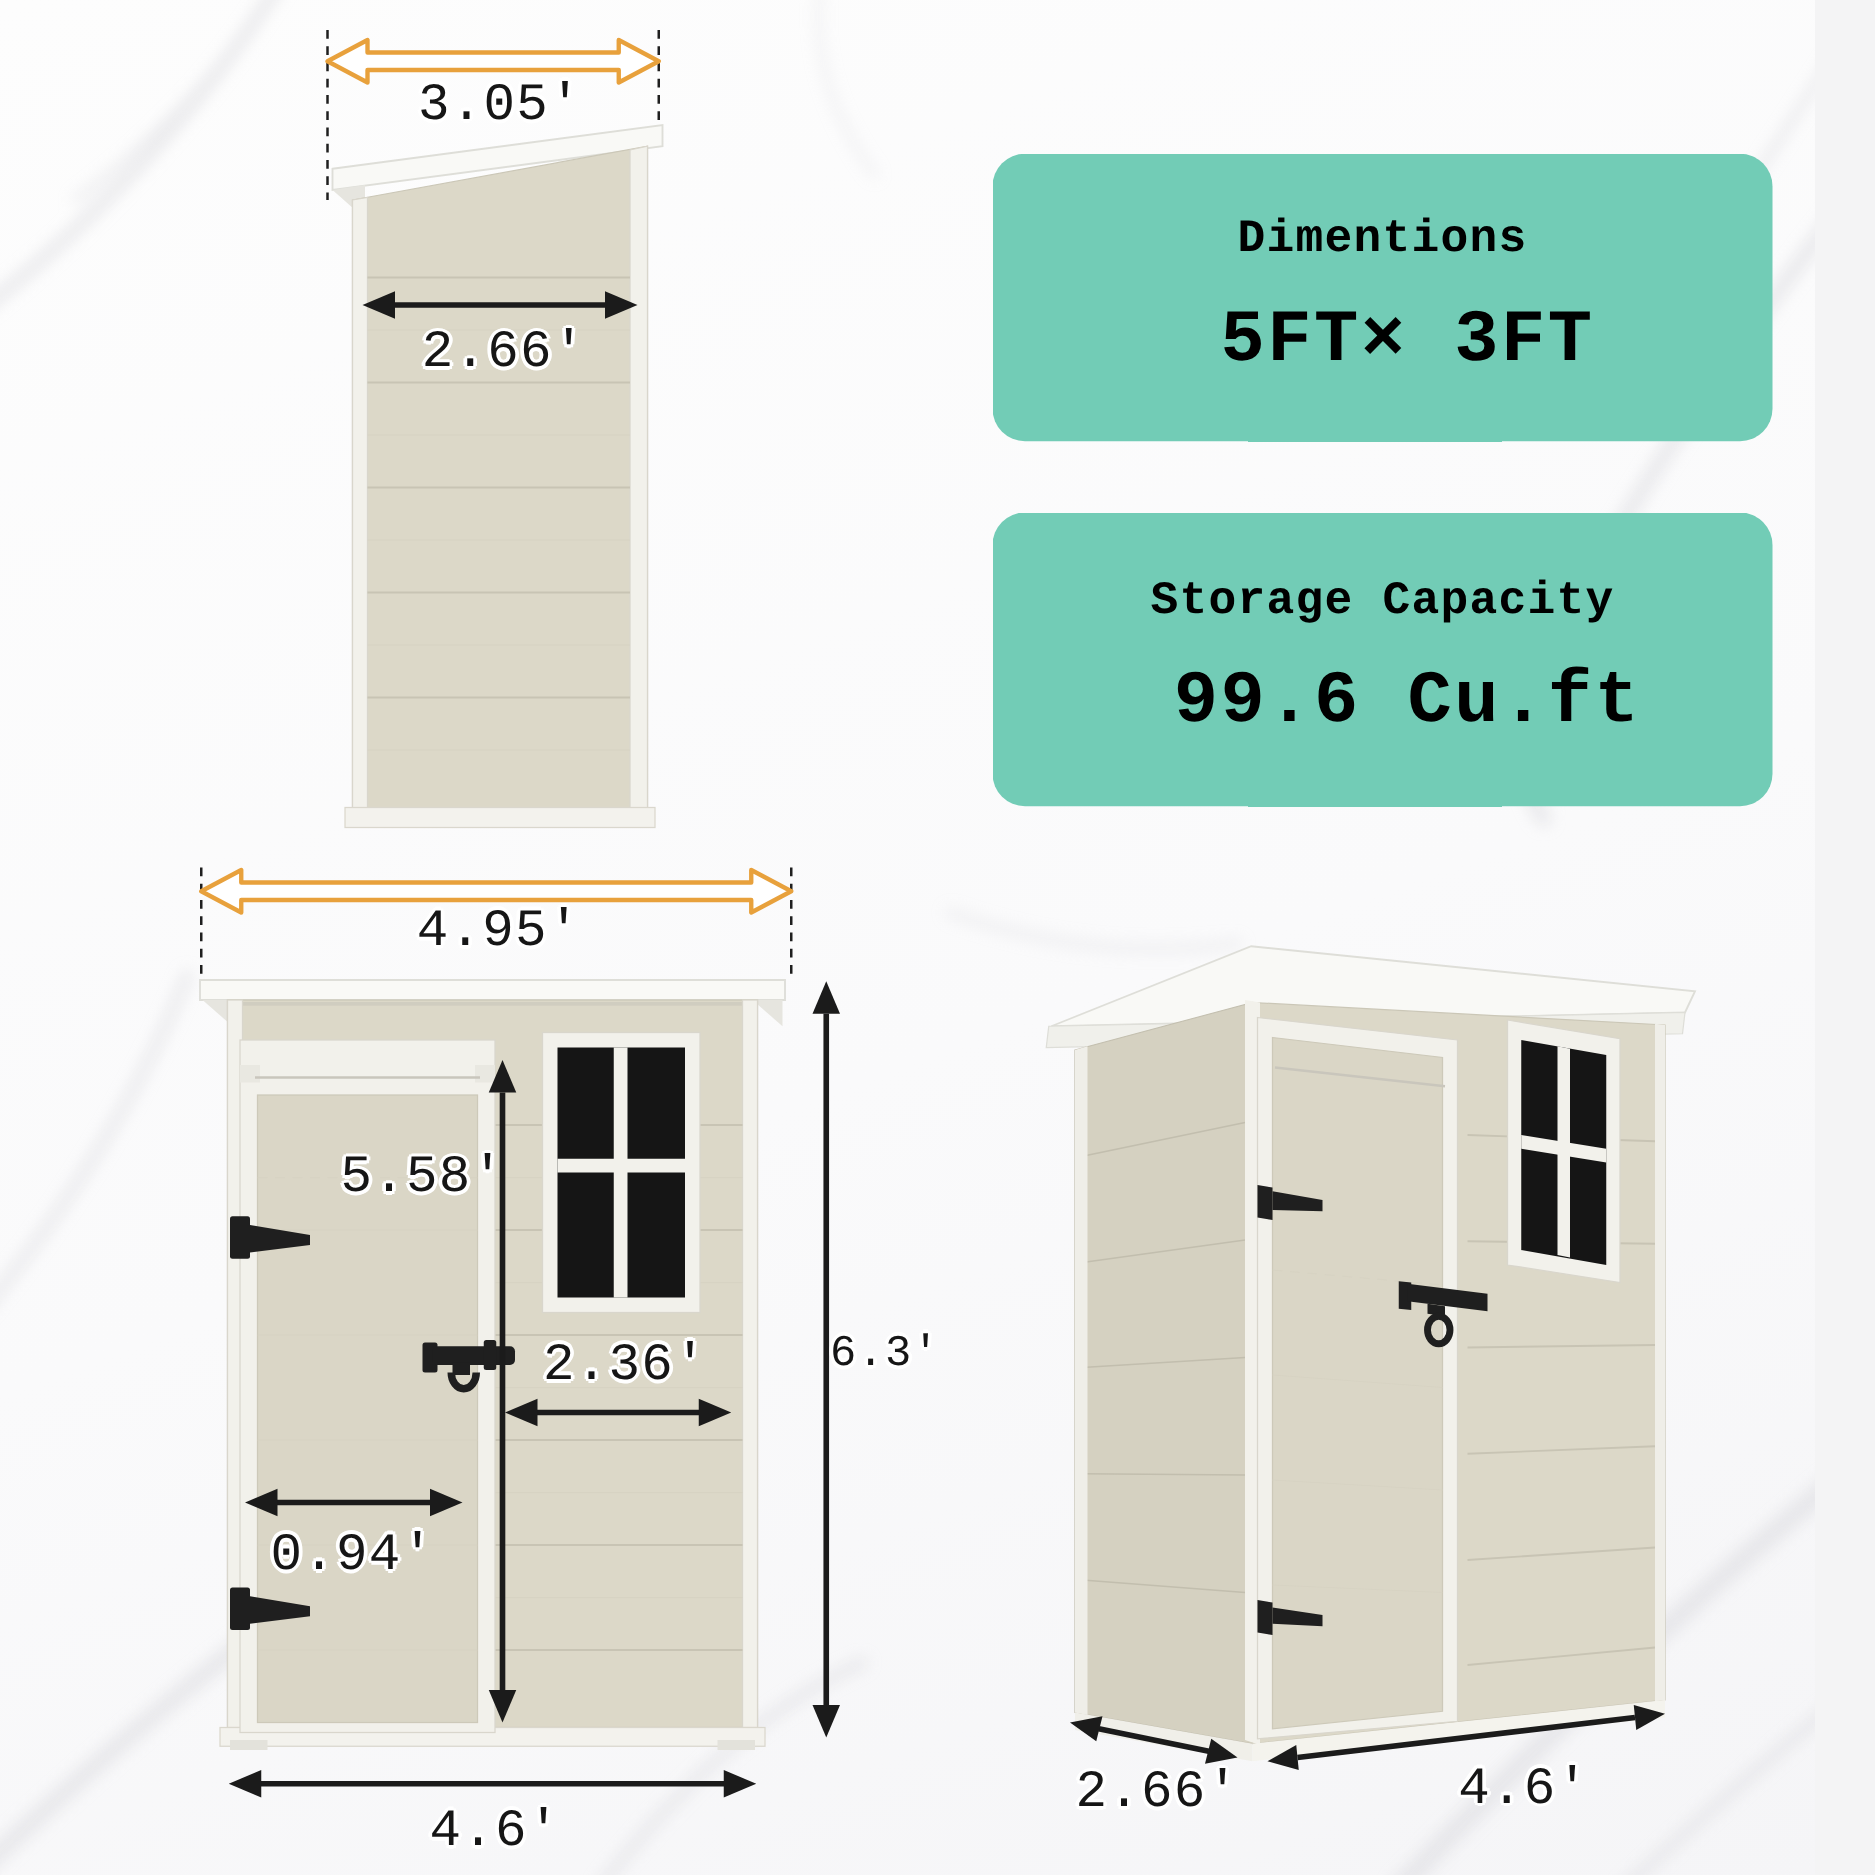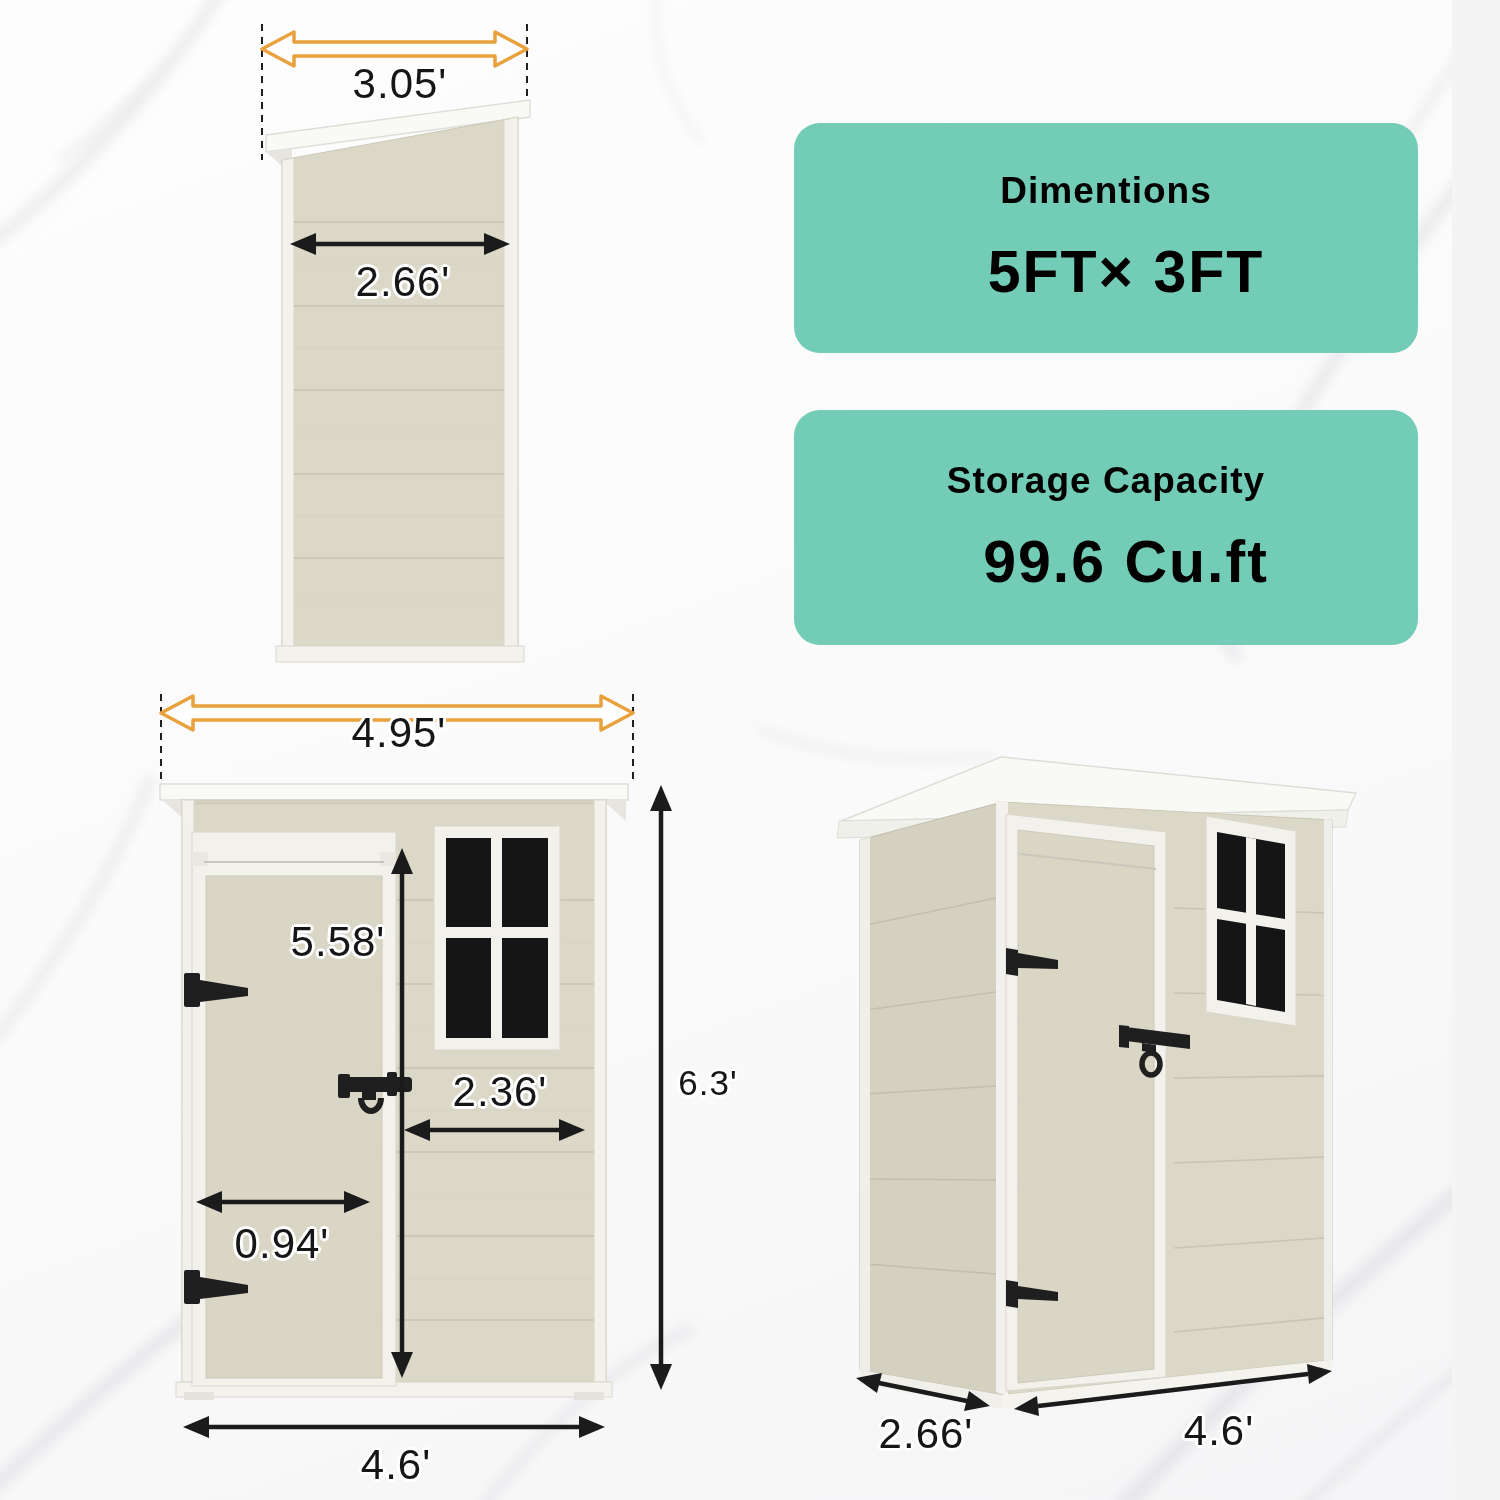--- a/index.html
+++ b/index.html
@@ -1,18 +1,18 @@
 <!DOCTYPE html>
 <html><head>
 <meta charset="utf-8">
 <style>
   html,body{margin:0;padding:0;}
   body{font-family:"Liberation Sans",sans-serif;background:#F4F4F5;}
   .canvas{position:relative;width:1452px;height:1500px;overflow:hidden;
-          background:linear-gradient(160deg,#FDFDFD 0%,#FAFAFB 55%,#F5F5F7 100%);}
+          background:linear-gradient(160deg,#FDFDFD 0%,#FAFAFB 55%,#F5F5F7 100%);font-family:Liberation Mono, monospace;}
   .marble{position:absolute;left:0;top:0;width:1500px;height:1500px;pointer-events:none;}
   .view{position:absolute;}
   .view svg{position:absolute;left:0;top:0;overflow:visible;}
 
   
   .dim-label{position:absolute;transform:translate(-50%,-50%);
     font-size:42px;color:#161616;letter-spacing:1px;white-space:nowrap;
     text-shadow:-2px -2px 0 #fff,2px -2px 0 #fff,-2px 2px 0 #fff,2px 2px 0 #fff,
                  0 -3px 0 #fff,0 3px 0 #fff,-3px 0 0 #fff,3px 0 0 #fff;}
   .dim-label.big{font-size:35px;}
@@ -196,21 +196,21 @@
         <line class="bline" x1="67" y1="737" x2="441" y2="737"></line>
         <polygon class="bhead" points="43,737 69,726 69,748"></polygon>
         <polygon class="bhead" points="465,737 439,726 439,748"></polygon>
       </g>
       <g>
         <line class="bline" x1="521" y1="121" x2="521" y2="674"></line>
         <polygon class="bhead" points="521,95 510,121 532,121"></polygon>
         <polygon class="bhead" points="521,700 510,674 532,674"></polygon>
       </g>
     </svg>
-    <div class="dim-label" style="left:259px;top:43px;">4.95'</div>
+    <div class="dim-label" style="left:259px;top:55px;">4.95'</div>
     <div class="dim-label" style="left:198px;top:252px;">5.58'</div>
     <div class="dim-label" style="left:360px;top:402px;">2.36'</div>
     <div class="dim-label" style="left:142px;top:554px;">0.94'</div>
     <div class="dim-label" style="left:256px;top:775px;">4.6'</div>
     <div class="dim-label big" style="left:568px;top:393px;">6.3'</div>
   </section>
 
   <section class="view" style="left:810px;top:740px;width:600px;height:760px;">
     <svg width="600" height="760" viewBox="0 0 600 760">
       <g>

